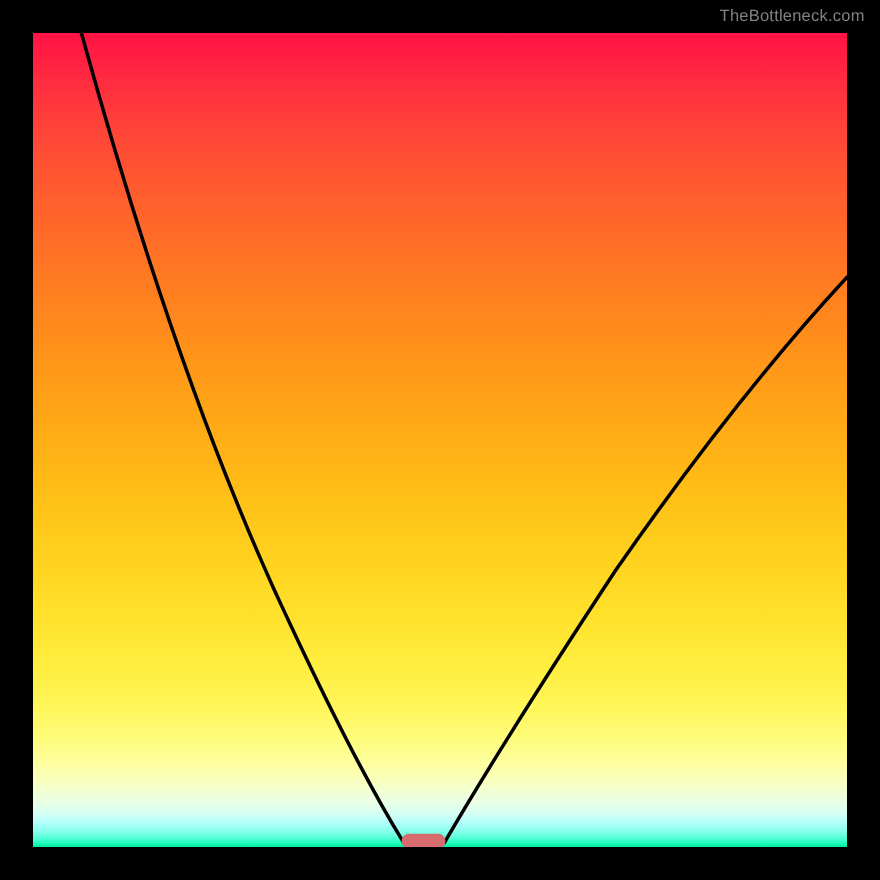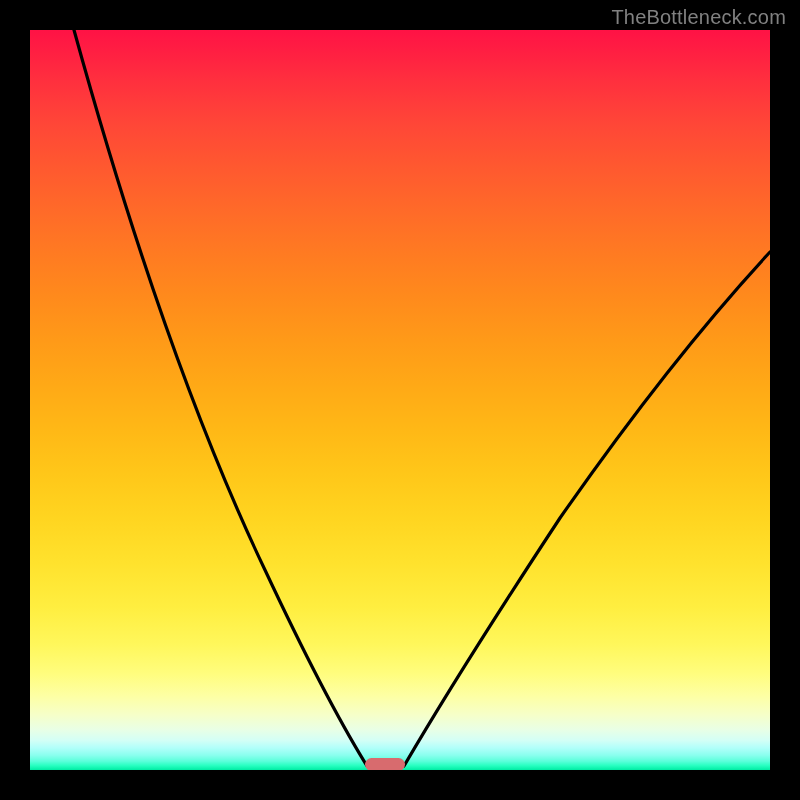--- a/index.html
+++ b/index.html
@@ -69,21 +69,21 @@
     height: 13px;
     background: #d86b6e;
     border-radius: 7px;
     bottom: -1px;
   }
   .watermark {
     position: absolute;
     top: 6px;
     right: 14px;
     color: #818181;
-    font-size: 20px;
+    font-size: 15px;
     letter-spacing: 0.2px;
     font-weight: 400;
   }
 </style>
 </head>
 <body>
 
 <div class="outer-frame">
 
   <div class="plot-area">

